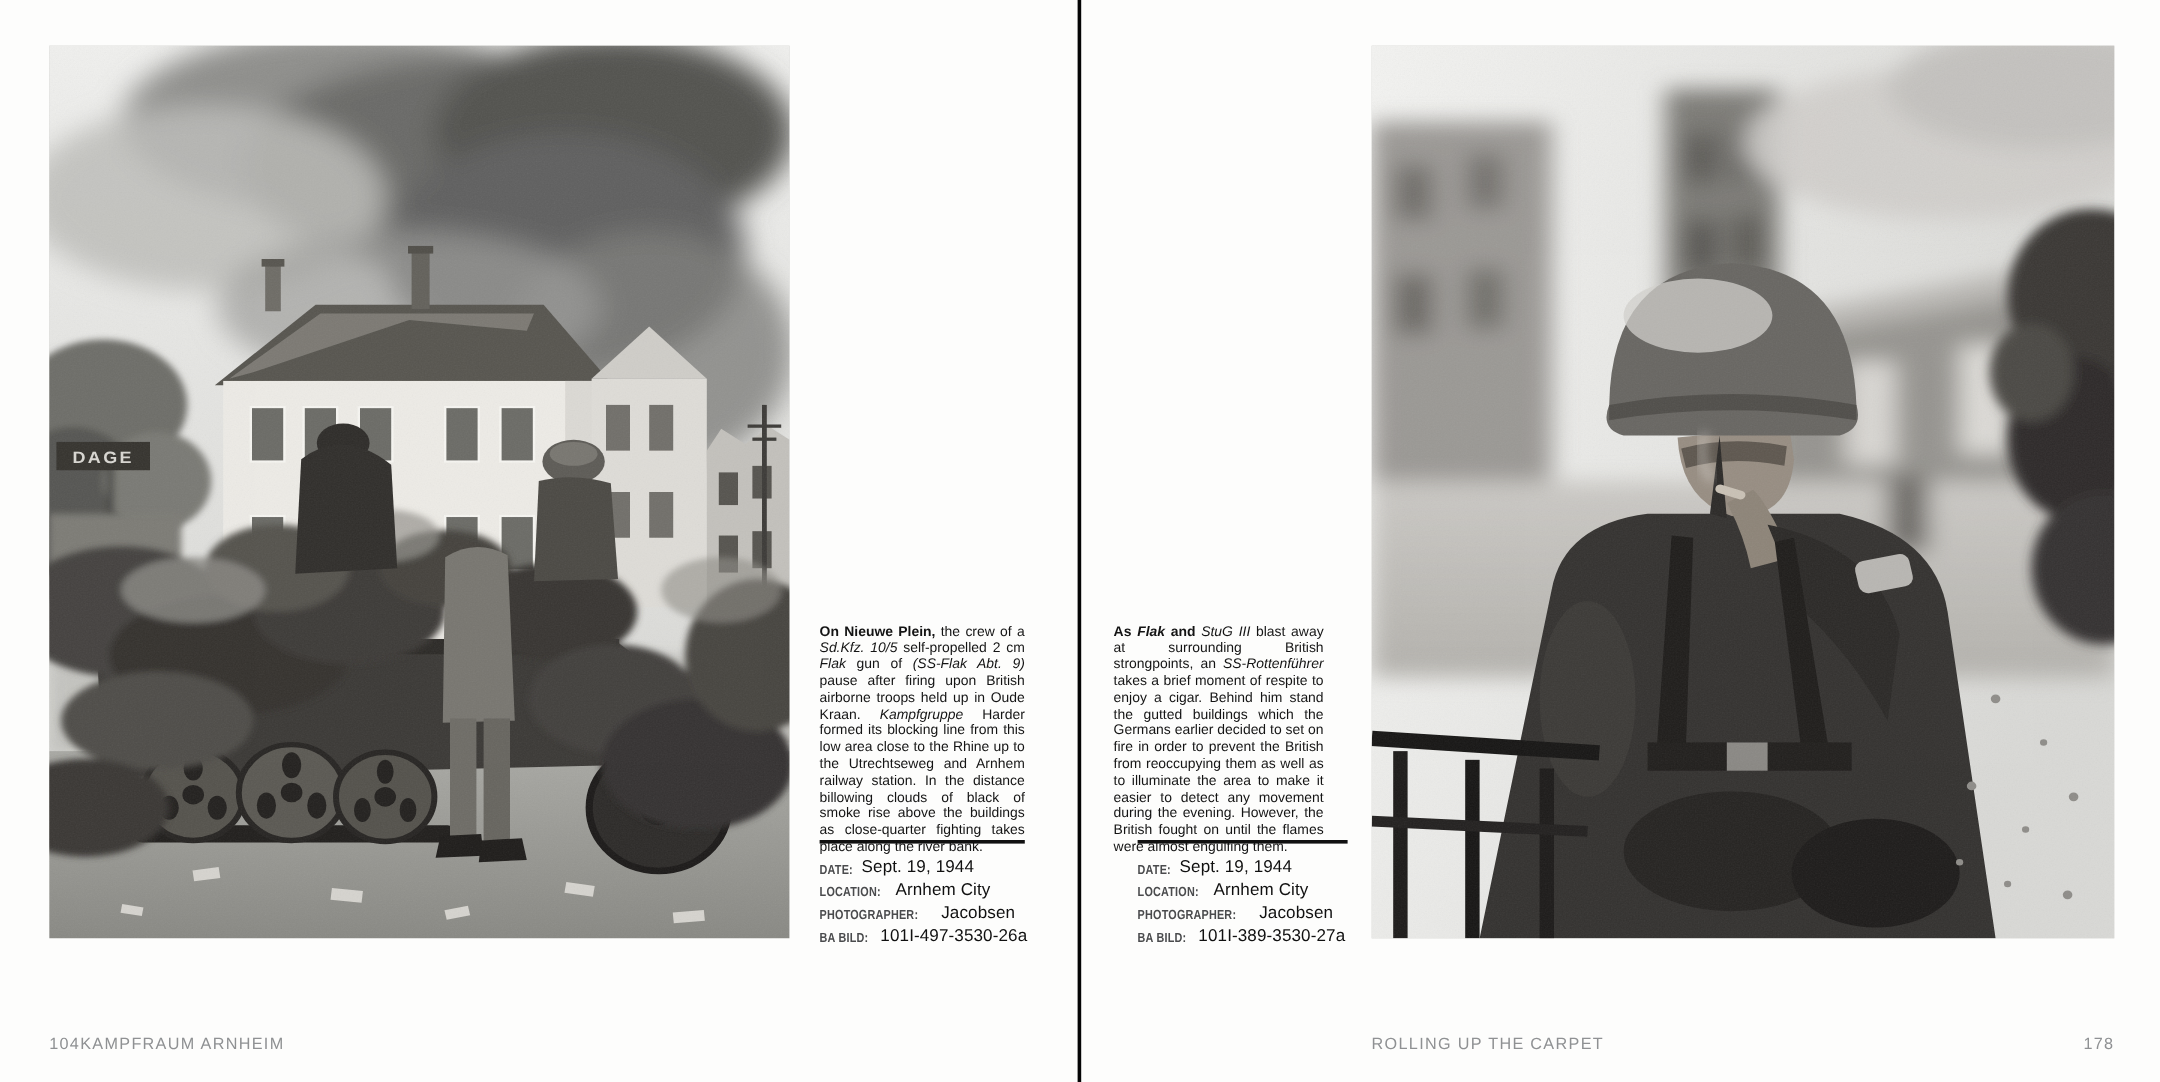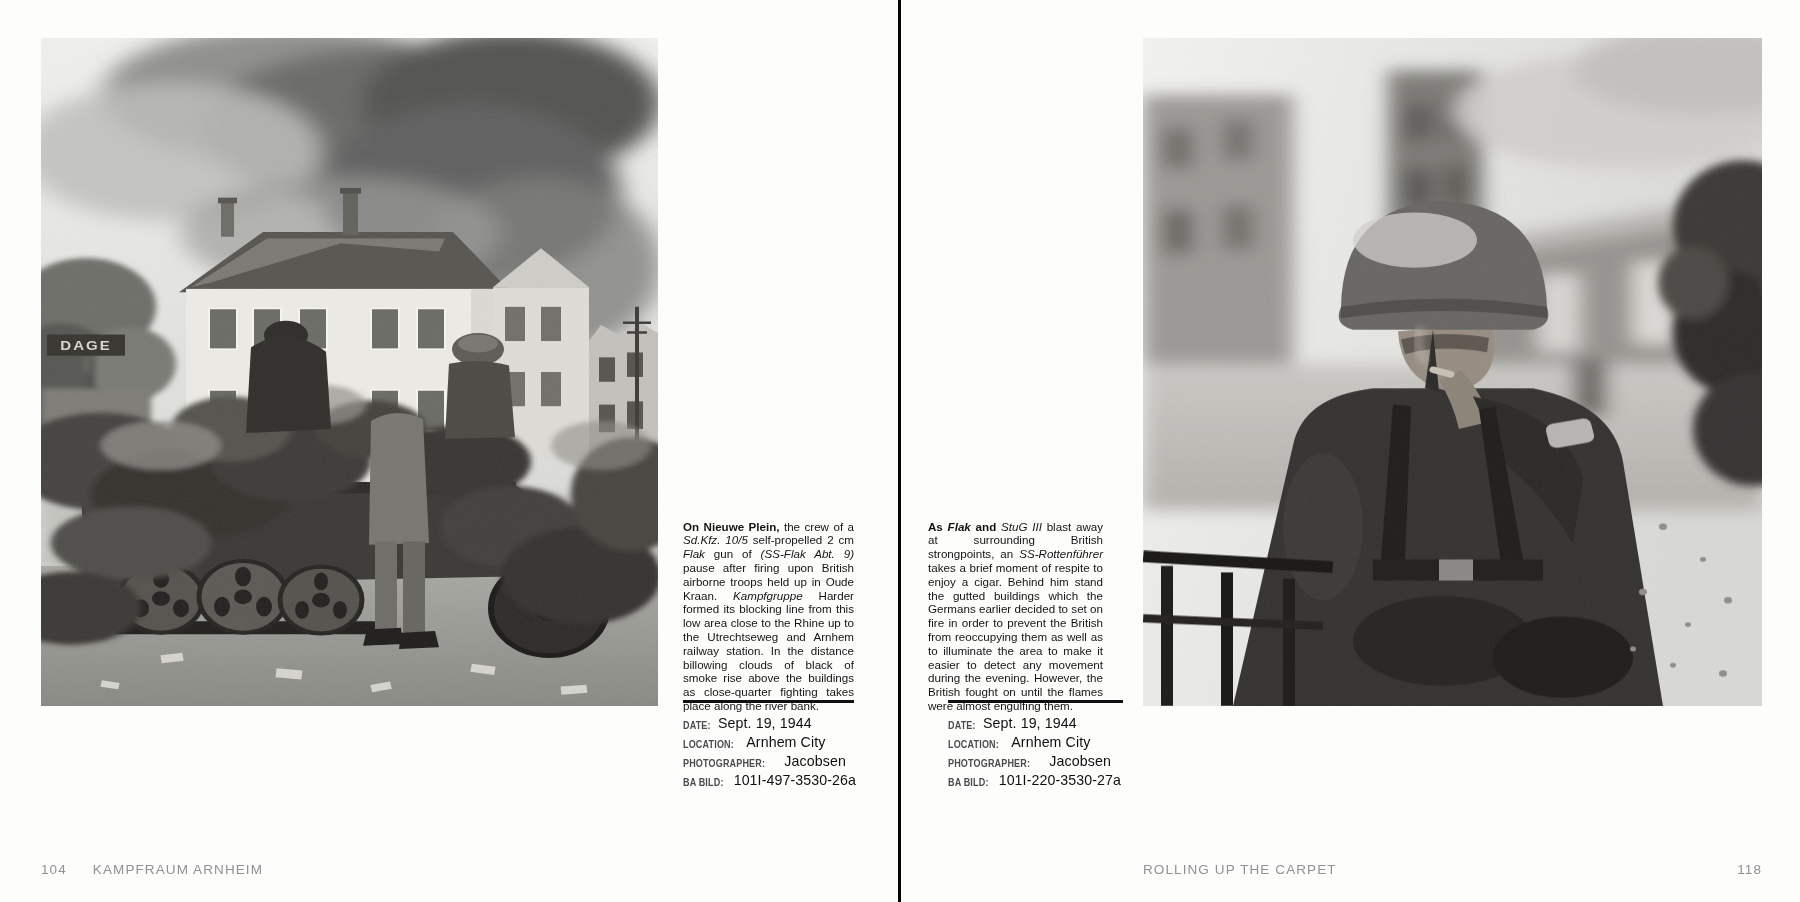--- a/index.html
+++ b/index.html
@@ -2,21 +2,21 @@
 <html style="--page_bg: #fdfdfc; --divider: #050505; --rule: #111111; --text: #141414; --meta_label: #4a4b4d; --footer: #8f9193;"><head>
 <meta charset="utf-8">
 <style>
   html,body{margin:0;padding:0;}
   body{
     width:1800px;height:902px;position:relative;overflow:hidden;
     background:var(--page_bg,#fdfdfc);
     font-family:"Liberation Sans","DejaVu Sans",sans-serif;
     color:var(--text,#141414);
   }
-  .photo{position:absolute;top:38px;height:668px;overflow:hidden;background:#d8d8d5;}
+  .photo{position:absolute;top:38px;height:744px;overflow:hidden;background:#d8d8d5;}
   .photo svg{display:block;width:100%;height:100%;}
   #photo-left{left:41px;width:617px;}
   #photo-right{left:1143px;width:619px;}
   .gutter{position:absolute;left:898px;top:0;width:3px;height:902px;background:var(--divider,#000);}
   .caption{
     position:absolute;top:508px;font-size:11.6px;line-height:13.8px;
     text-align:justify;color:var(--text,#141414);
   }
   #caption-left{left:683px;width:171px;}
   #caption-right{left:928px;width:175px;}
@@ -30,21 +30,21 @@
   #meta-right{left:948px;width:175px;}
   .meta-row{display:flex;align-items:flex-end;height:19px;white-space:nowrap;}
   .meta-label{
     font-size:11px;font-weight:700;color:var(--meta_label,#4a4b4d);
     transform:scaleX(.82);transform-origin:0 50%;letter-spacing:.2px;
   }
   .meta-value{font-size:14.2px;font-weight:400;color:#101010;letter-spacing:.1px;margin-left:4px;}
   .meta-row .meta-value{margin-left:-0.2em;}
   .meta-label::after{content:"";display:inline-block;width:4px;}
   .footer{
-    position:absolute;top:862px;display:flex;align-items:baseline;gap:26px;
+    position:absolute;top:862px;display:flex;align-items:baseline;
     font-size:13.5px;color:var(--footer,#8f9193);letter-spacing:1.1px;
   }
   #footer-left{left:41px;}
   #footer-right{left:1143px;width:619px;justify-content:space-between;}
   .footer .chapter{text-transform:uppercase;}
 </style>
 </head>
 <body>
 
 <div class="photo" id="photo-left">
@@ -364,24 +364,24 @@
   <div class="meta-row">
     <span class="meta-label">LOCATION:</span>
     <span class="meta-value">Arnhem City</span>
   </div>
   <div class="meta-row">
     <span class="meta-label">PHOTOGRAPHER:</span>
     <span class="meta-value">Jacobsen</span>
   </div>
   <div class="meta-row">
     <span class="meta-label">BA BILD:</span>
-    <span class="meta-value">101I-220-3530-27a</span>
+    <span class="meta-value">101I-389-3530-27a</span>
   </div>
 </div>
 
 <div class="footer" id="footer-left">
   <span class="pagenum">104</span>
   <span class="chapter">KAMPFRAUM ARNHEIM</span>
 </div>
 <div class="footer" id="footer-right">
   <span class="chapter">ROLLING UP THE CARPET</span>
-  <span class="pagenum">118</span>
+  <span class="pagenum">178</span>
 </div>
 
 </body></html>

